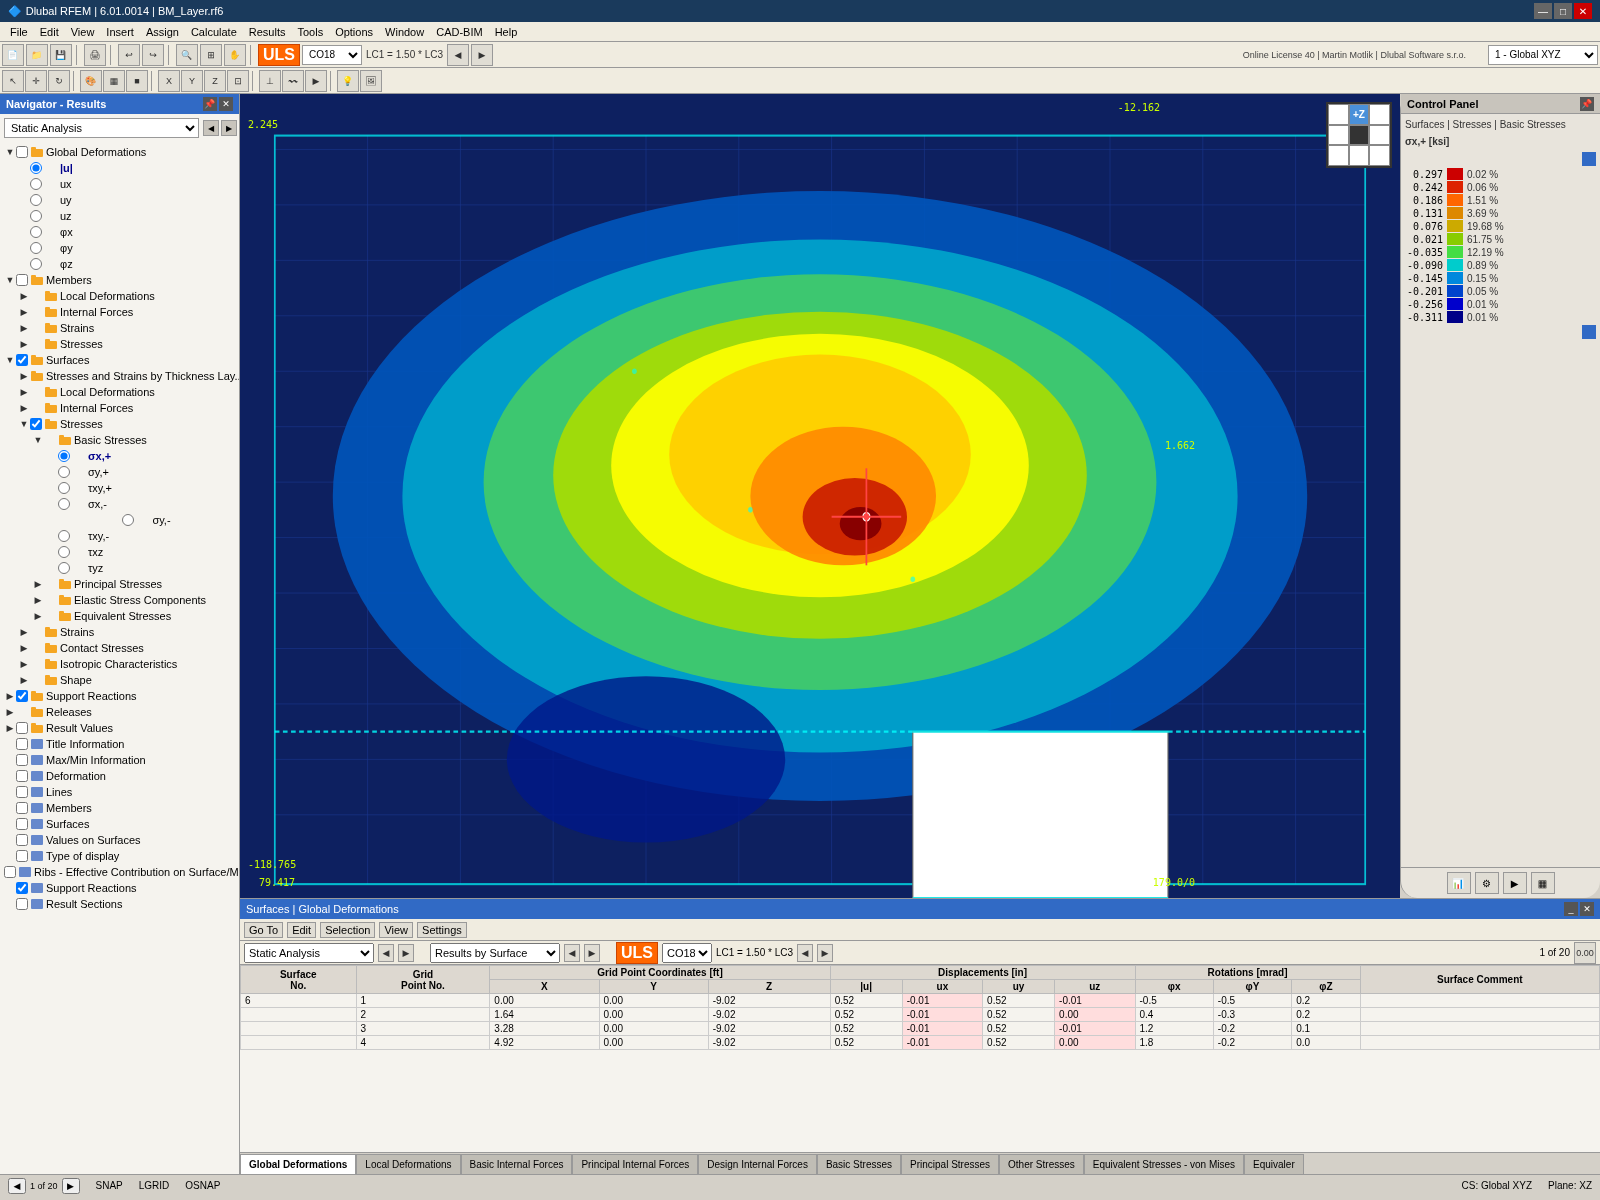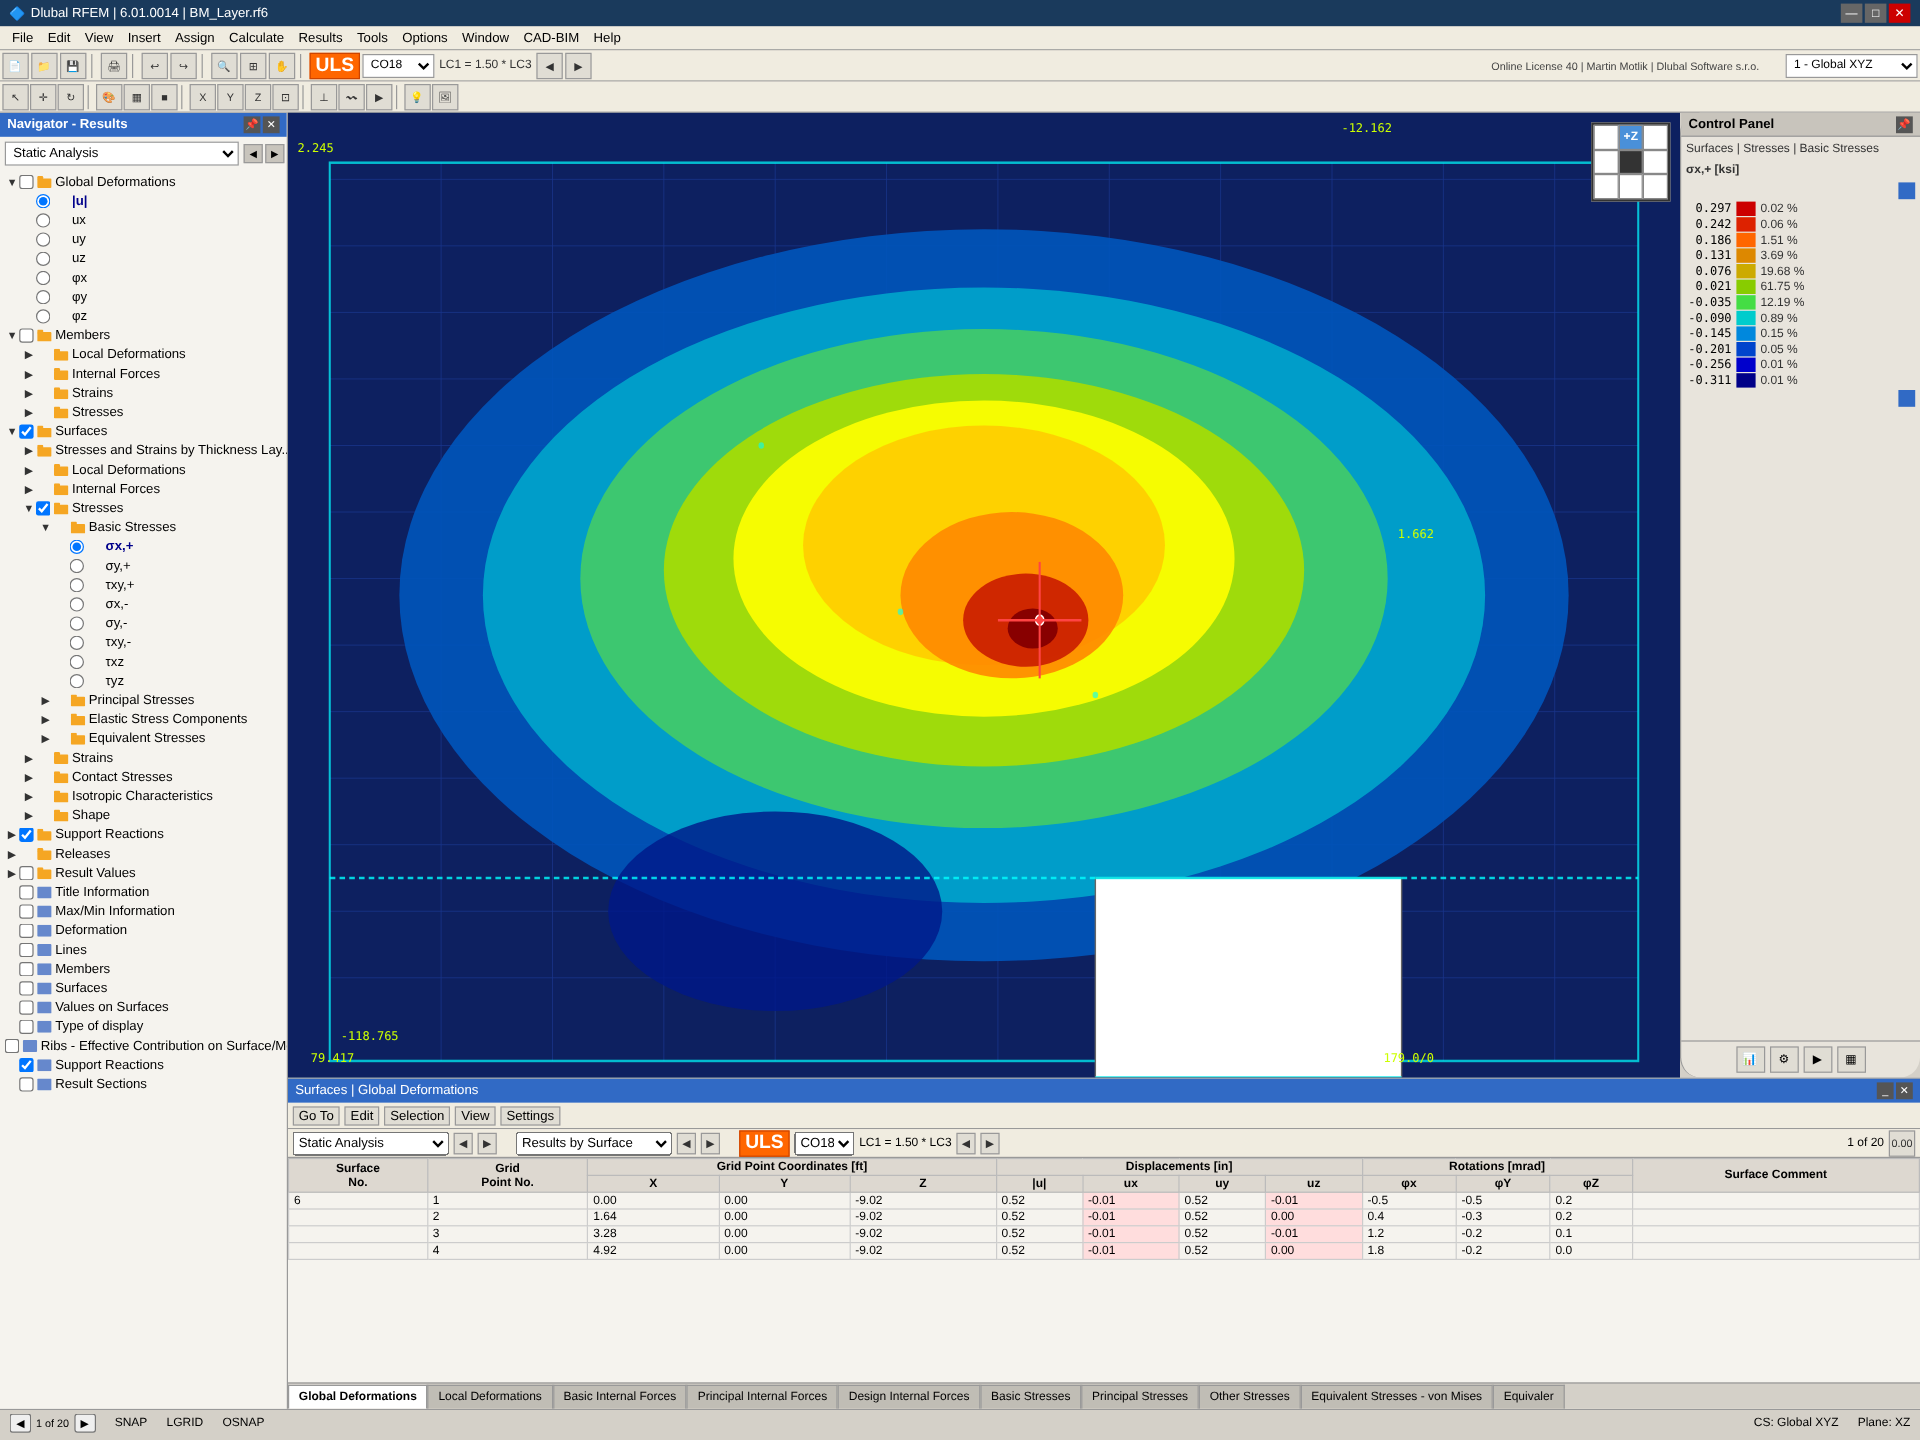--- a/index.html
+++ b/index.html
@@ -389,21 +389,21 @@
           <input type="radio" class="tree-radio" name="tree-radio-group-3" style="">
           <span class="tree-icon"></span>
           <span class="tree-label">τxy,+</span>
         </div>
         <div class="tree-item" style="padding-left: 44px;">
           <span style="width: 12px; display: inline-block;"></span>
           <input type="radio" class="tree-radio" name="tree-radio-group-3" style="">
           <span class="tree-icon"></span>
           <span class="tree-label">σx,-</span>
         </div>
-        <div class="tree-item" style="padding-left: 44px;">
+        <div class="tree-item" style="padding-left: 44px; justify-content: center;">
           <span style="width: 12px; display: inline-block;"></span>
           <input type="radio" class="tree-radio" name="tree-radio-group-3" style="">
           <span class="tree-icon"></span>
           <span class="tree-label">σy,-</span>
         </div>
         <div class="tree-item" style="padding-left: 44px;">
           <span style="width: 12px; display: inline-block;"></span>
           <input type="radio" class="tree-radio" name="tree-radio-group-3" style="">
           <span class="tree-icon"></span>
           <span class="tree-label">τxy,-</span>
@@ -740,21 +740,21 @@
           <g fill="#00ffff" opacity="0.6">
             <circle cx="340" cy="200" r="2"></circle>
             <circle cx="580" cy="350" r="2"></circle>
             <circle cx="440" cy="300" r="2"></circle>
           </g>
         </svg>
 
         <div class="coord-label" style="top:8px; right:240px; color:#ccff00;">-12.162</div>
         <div class="coord-label" style="top:25px; left:8px; color:#ccff00;">2.245</div>
         <div class="coord-label" style="top:43%; right:205px; color:#ccff00;">1.662</div>
-        <div class="coord-label" style="bottom:28px; left:8px; color:#ccff00;margin-left:36px;">-118.765</div>
+        <div class="coord-label" style="bottom:28px; left:8px; color:#ccff00;">-118.765</div>
         <div class="coord-label" style="bottom:10px; left:19px; color:#ccff00;">79.417</div>
         <div class="coord-label" style="bottom:10px; right:205px; color:#ccff00;">179.0/0</div>
 
         <div id="axes-widget" style="position:absolute; top:8px; right:8px; width:66px; height:66px; background:white; border:2px solid #333; display:grid; grid-template-columns:1fr 1fr 1fr; grid-template-rows:1fr 1fr 1fr;">
           <div class="axis-cell" style="border:1px solid #888;"></div>
           <div class="axis-cell highlight" style="border:1px solid #888; background:#4a90d9; color:white; font-size:10px; display:flex; align-items:center; justify-content:center; font-weight:bold;">+Z</div>
           <div class="axis-cell" style="border:1px solid #888;"></div>
           <div class="axis-cell" style="border:1px solid #888;"></div>
           <div class="axis-cell active" style="border:1px solid #888; background:#333; color:white;"></div>
           <div class="axis-cell" style="border:1px solid #888;"></div>

